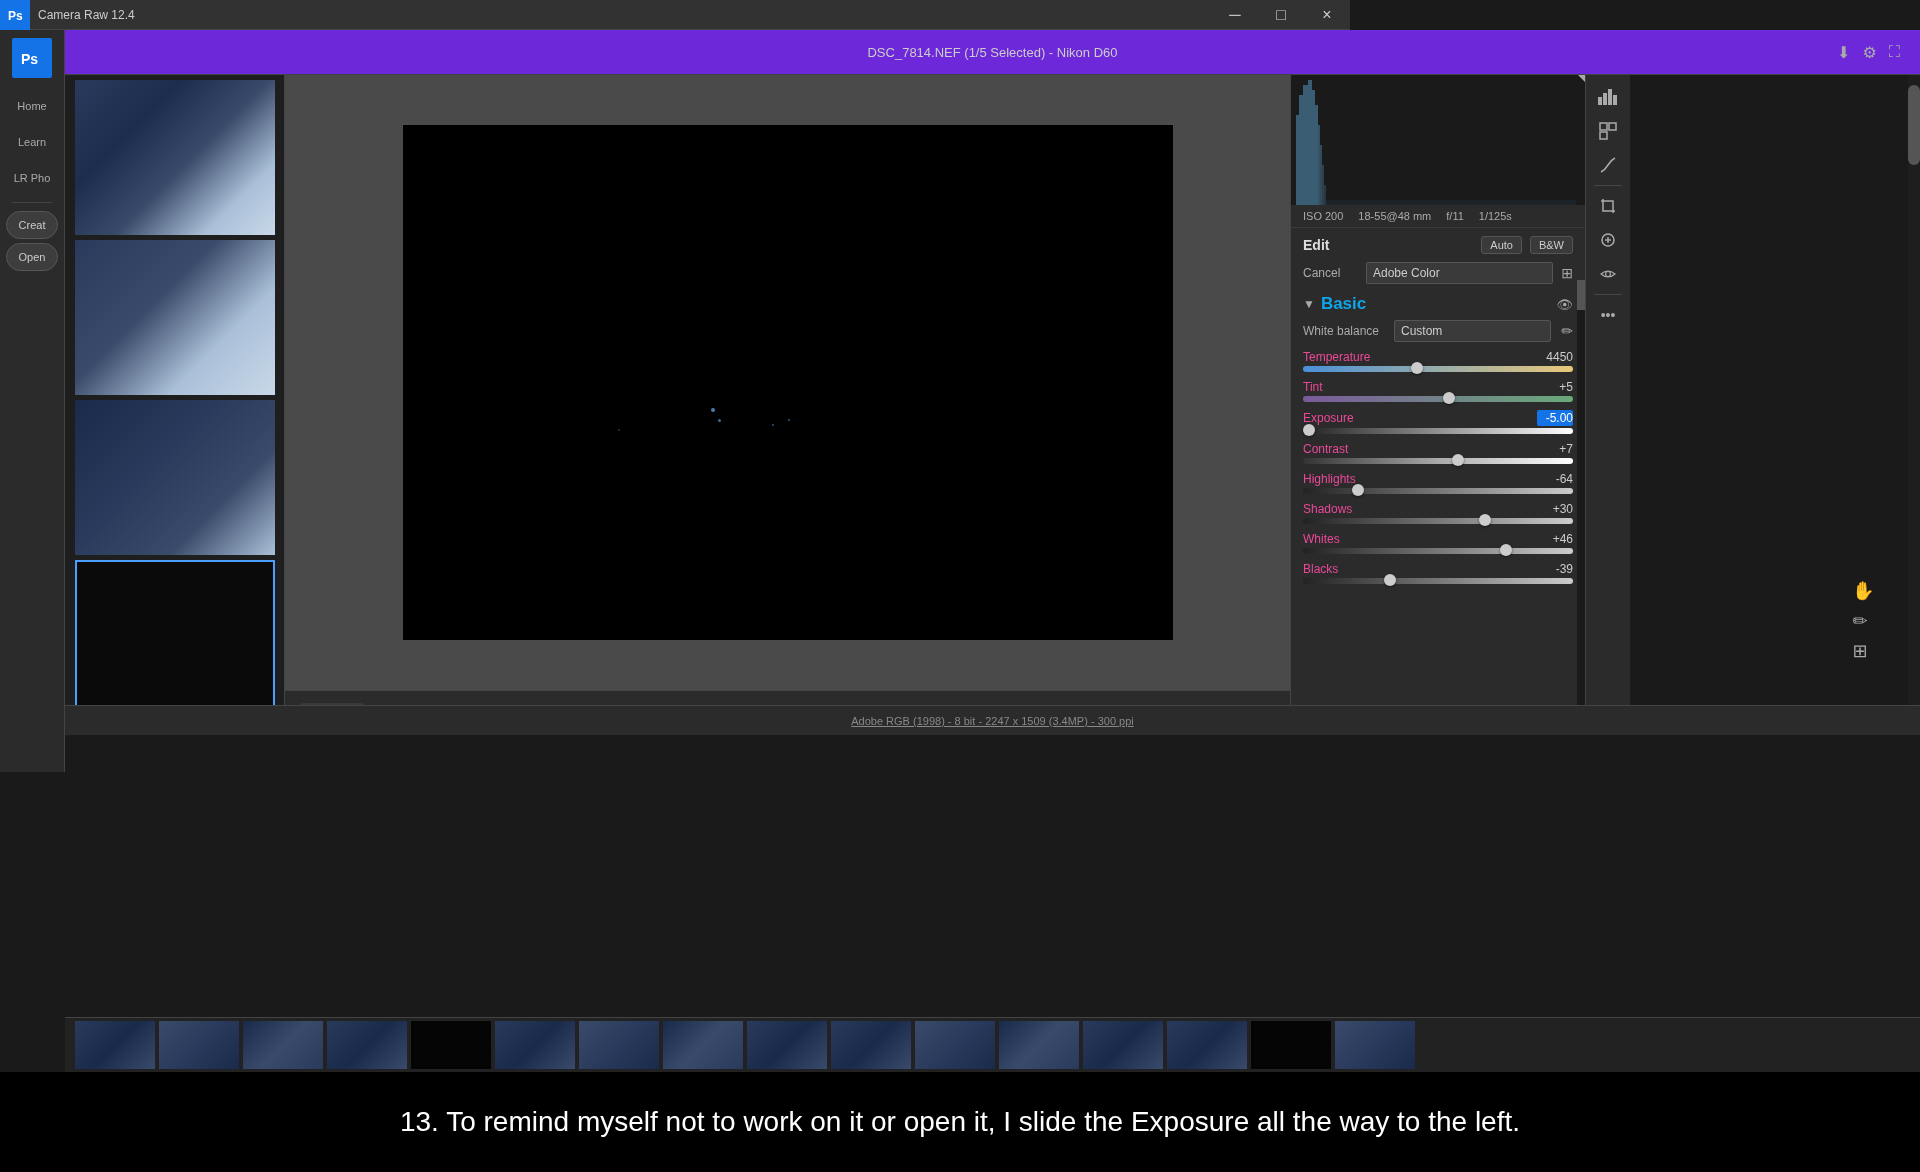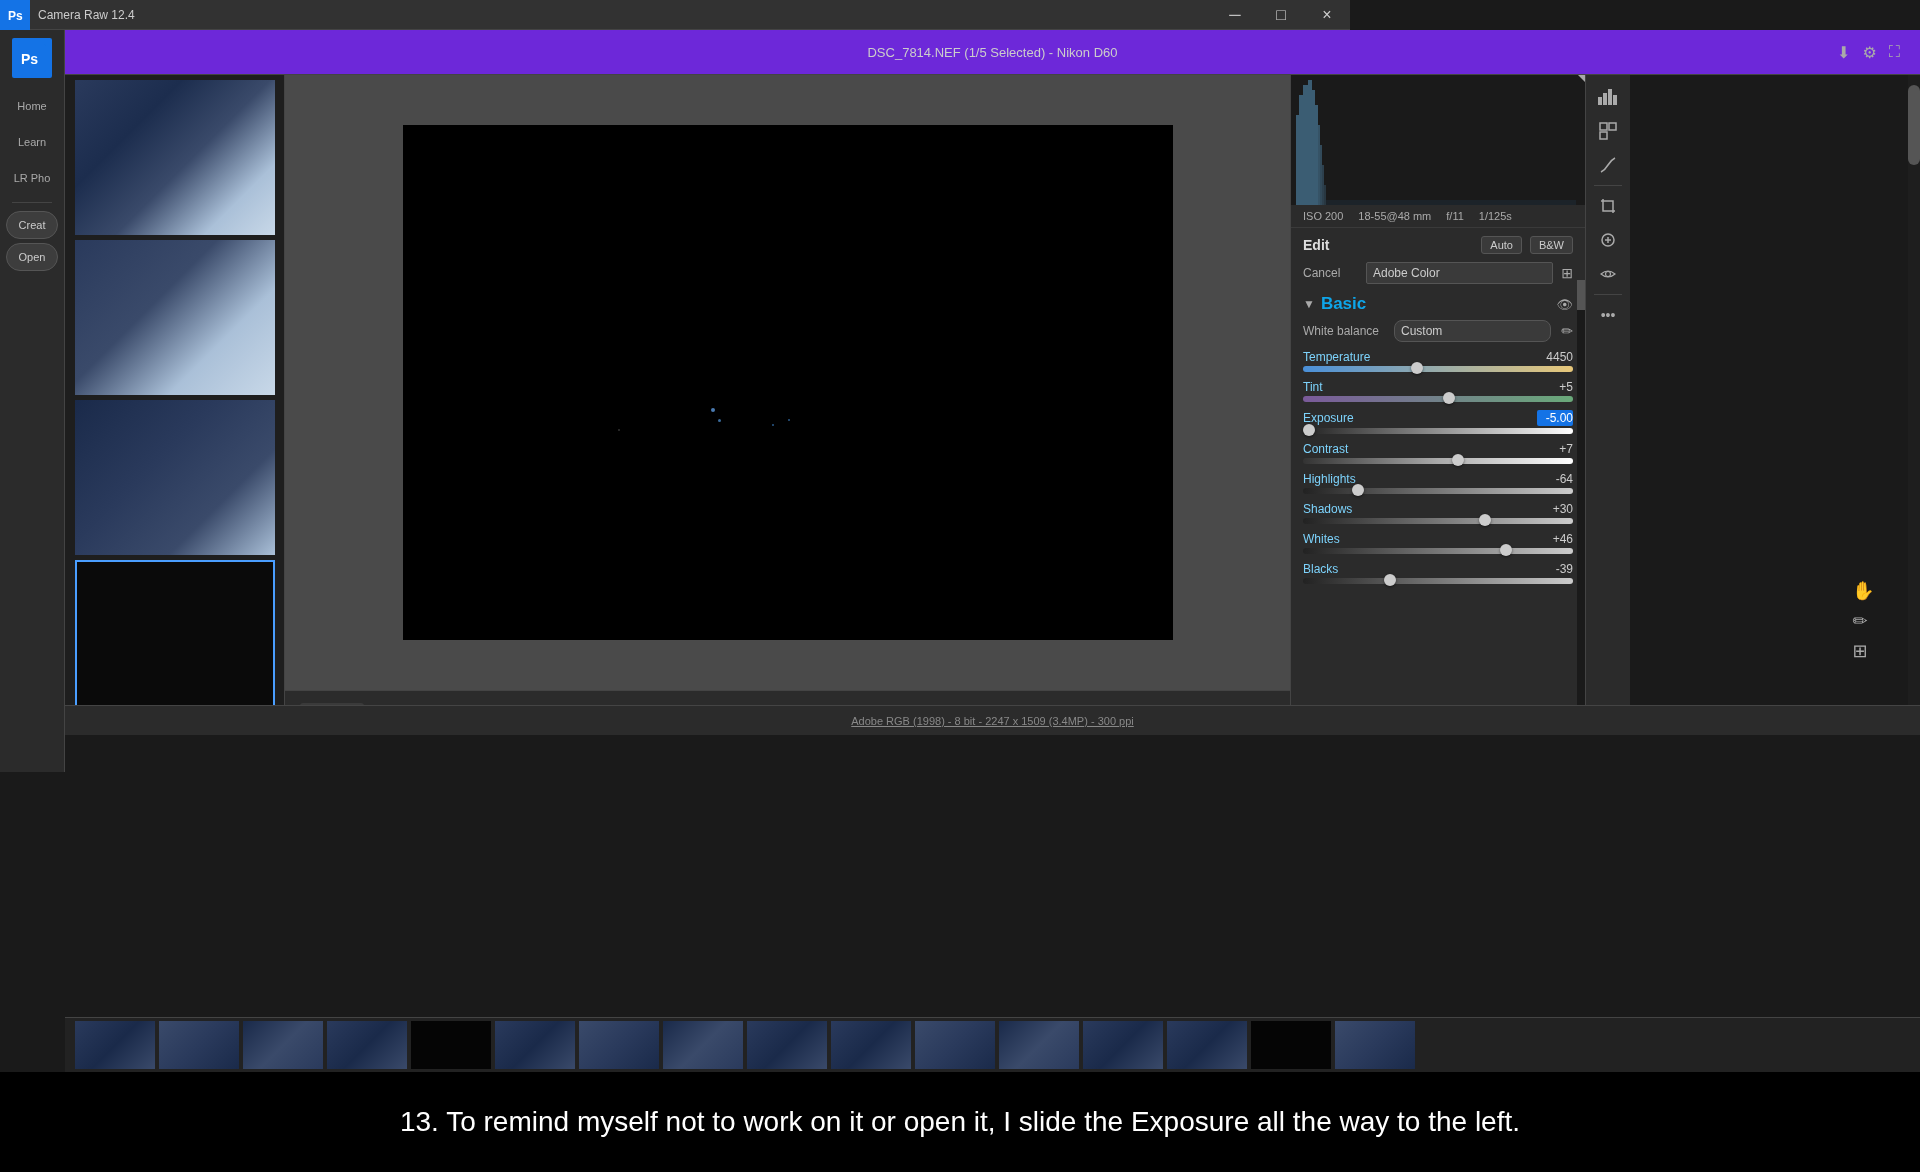--- a/index.html
+++ b/index.html
@@ -111,28 +111,28 @@
     .section-header { display: flex; align-items: center; gap: 6px; margin: 6px 0; cursor: pointer; }
     .section-chevron { color: #aaa; font-size: 12px; }
     .section-title { color: #0ea5e9; font-size: 17px; font-weight: 600; }
     .section-eye { color: #aaa; font-size: 13px; margin-left: auto; cursor: pointer; }
 
     
     .wb-row { display: flex; align-items: center; gap: 6px; margin-bottom: 8px; }
     .wb-label { color: #aaa; font-size: 12px; flex: 0 0 85px; }
     .wb-select {
       flex: 1; background: #3a3a3a; color: #ccc; border: 1px solid #555;
-      padding: 3px 6px; font-size: 12px; border-radius: 8px; appearance: none; cursor: pointer;
+      padding: 3px 6px; font-size: 12px; border-radius: 2px; appearance: none; cursor: pointer;
     }
     .wb-eyedropper { color: #aaa; font-size: 14px; cursor: pointer; margin-left: 4px; }
 
     
     .slider-row { margin-bottom: 8px; }
     .slider-label-row { display: flex; justify-content: space-between; align-items: center; margin-bottom: 2px; }
-    .slider-label { color: #7dd3fc; font-size: 12px; text-align: center; }
+    .slider-label { color: #ec4899; font-size: 12px; text-align: center; }
     .slider-value { color: #ccc; font-size: 12px; min-width: 36px; text-align: right; }
     .slider-value.highlighted { background: #1473e6; color: #fff; padding: 1px 0; border-radius: 2px; }
     .slider-track { width: 100%; height: 4px; border-radius: 2px; position: relative; cursor: pointer; }
     .slider-thumb { width: 12px; height: 12px; background: #ccc; border-radius: 50%; position: absolute; top: -4px; cursor: pointer; box-shadow: 0 1px 3px rgba(0,0,0,0.5); }
 
     
     .temp-track { background: linear-gradient(to right, #4a90d9, #e8c87a); }
     
     .tint-track { background: linear-gradient(to right, #7a5a9a, #6aaa7a); }
     

